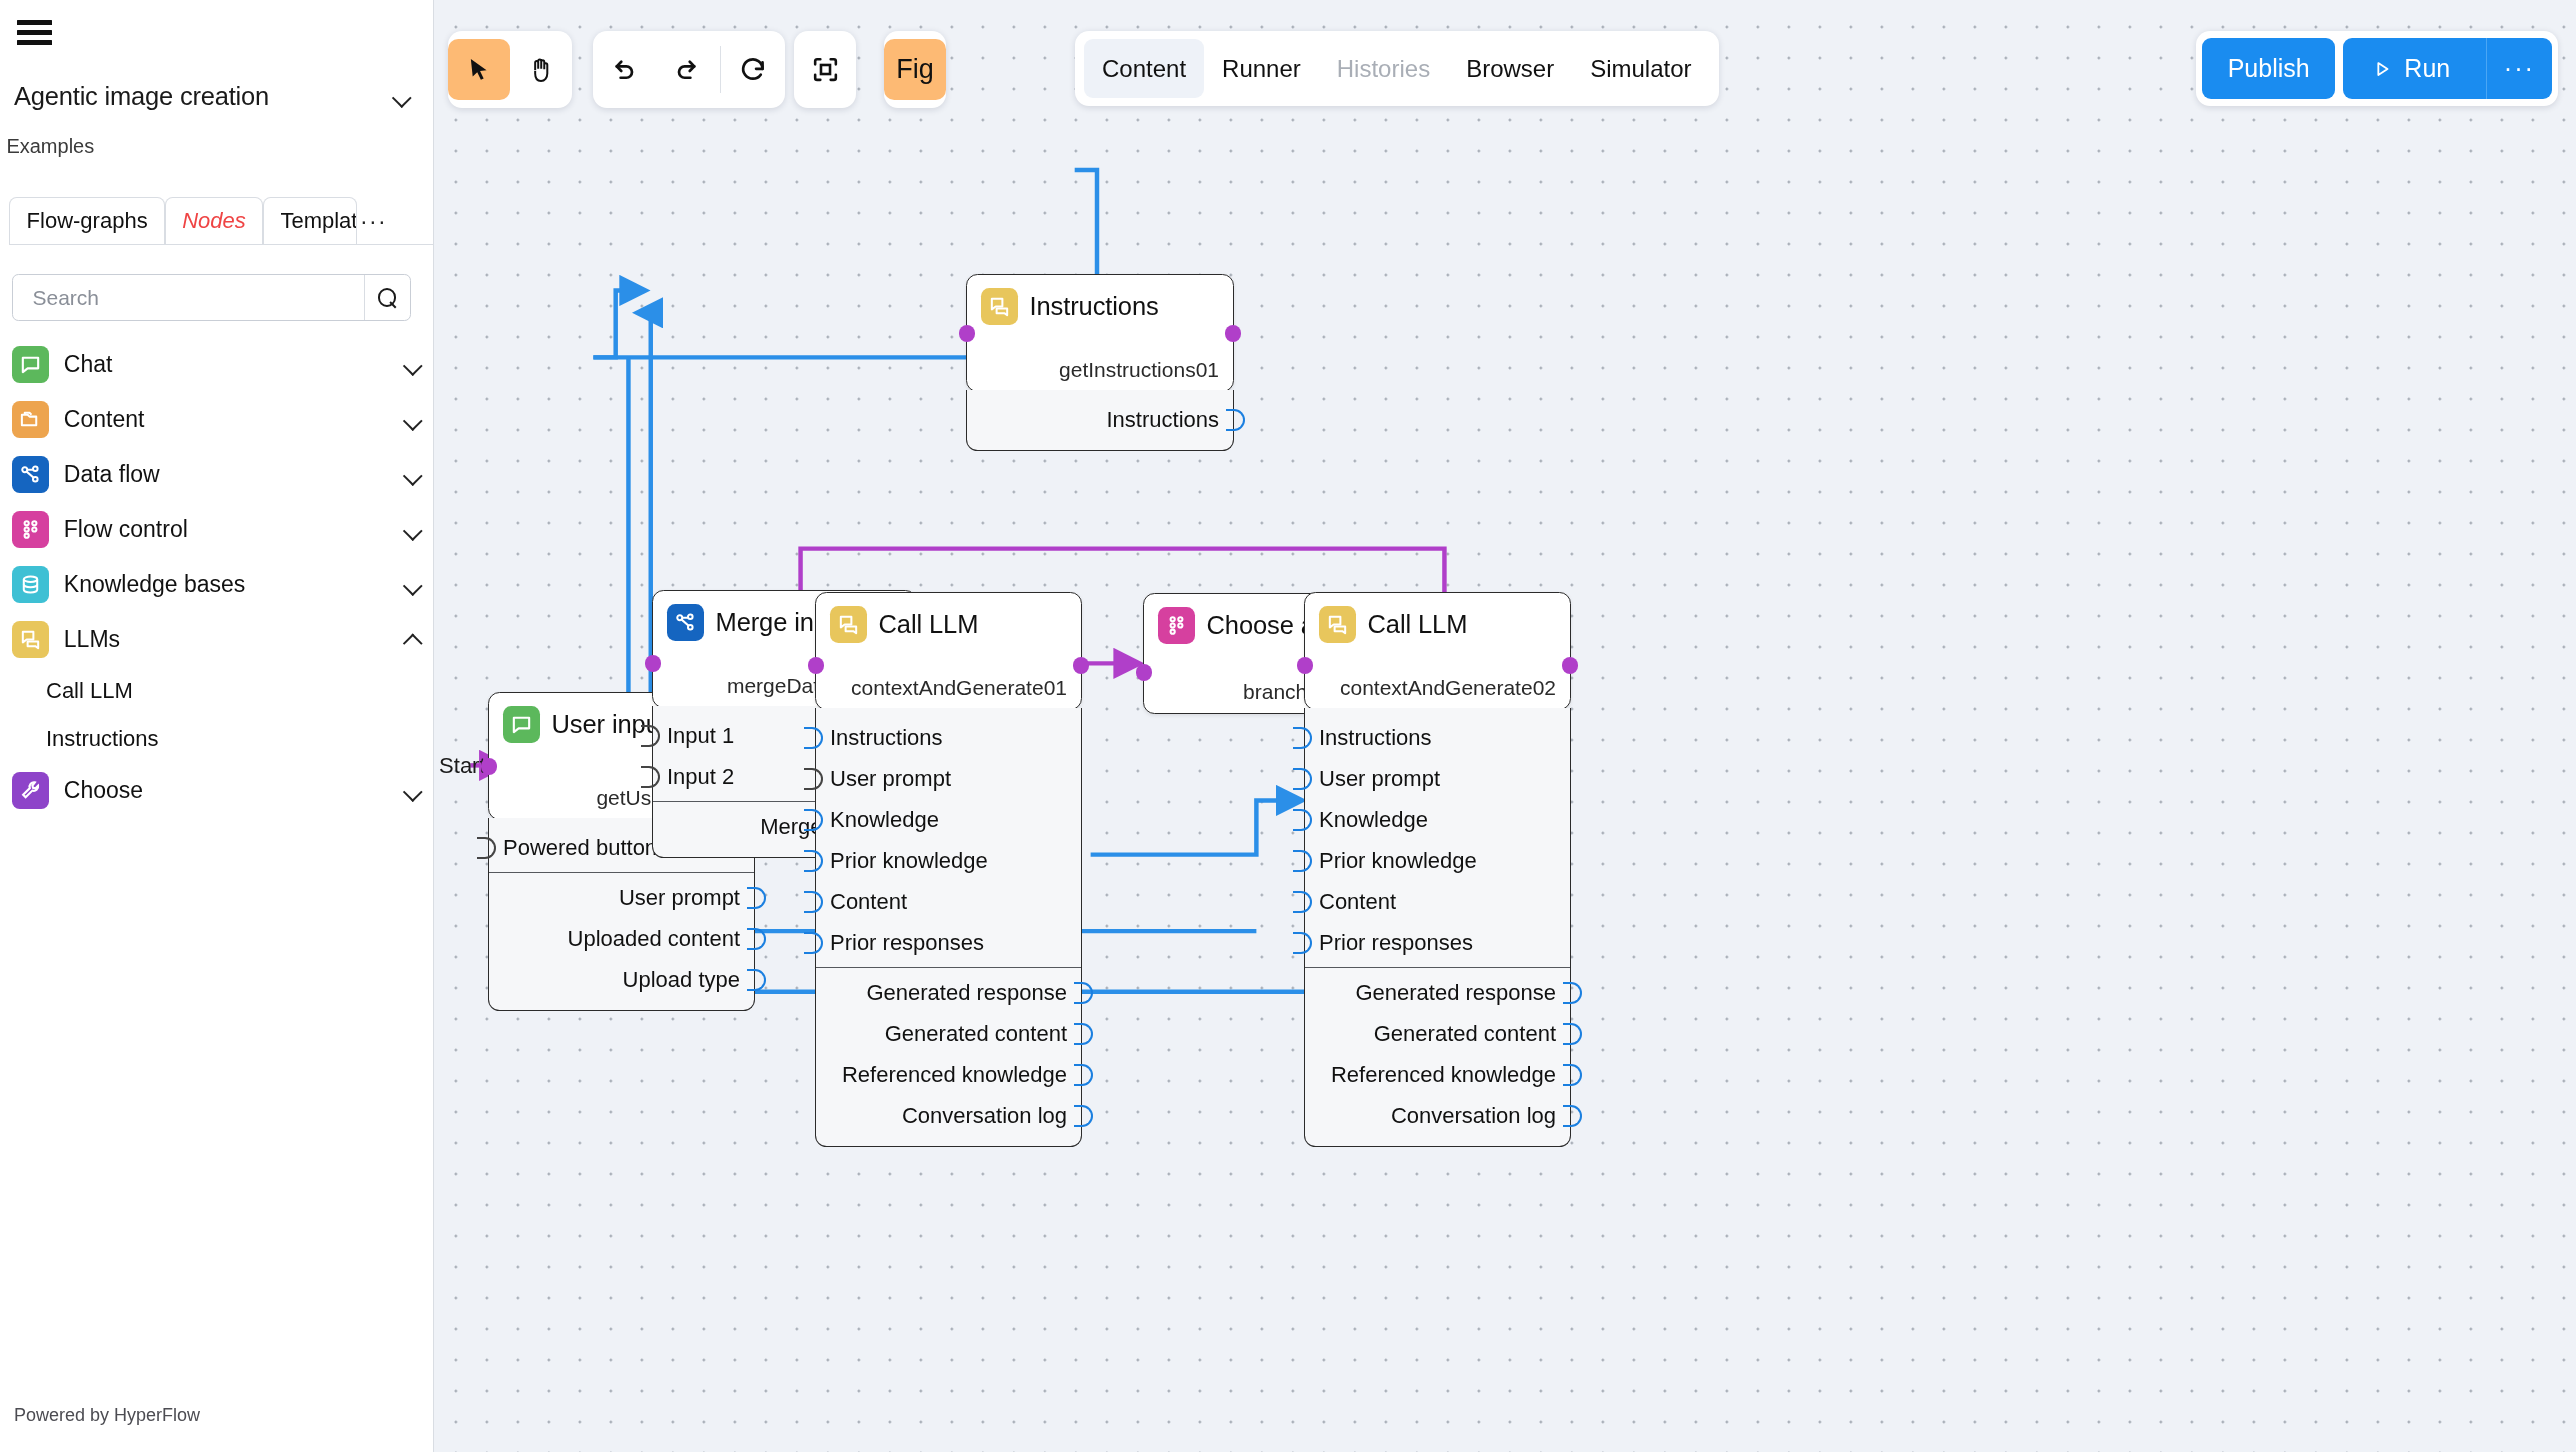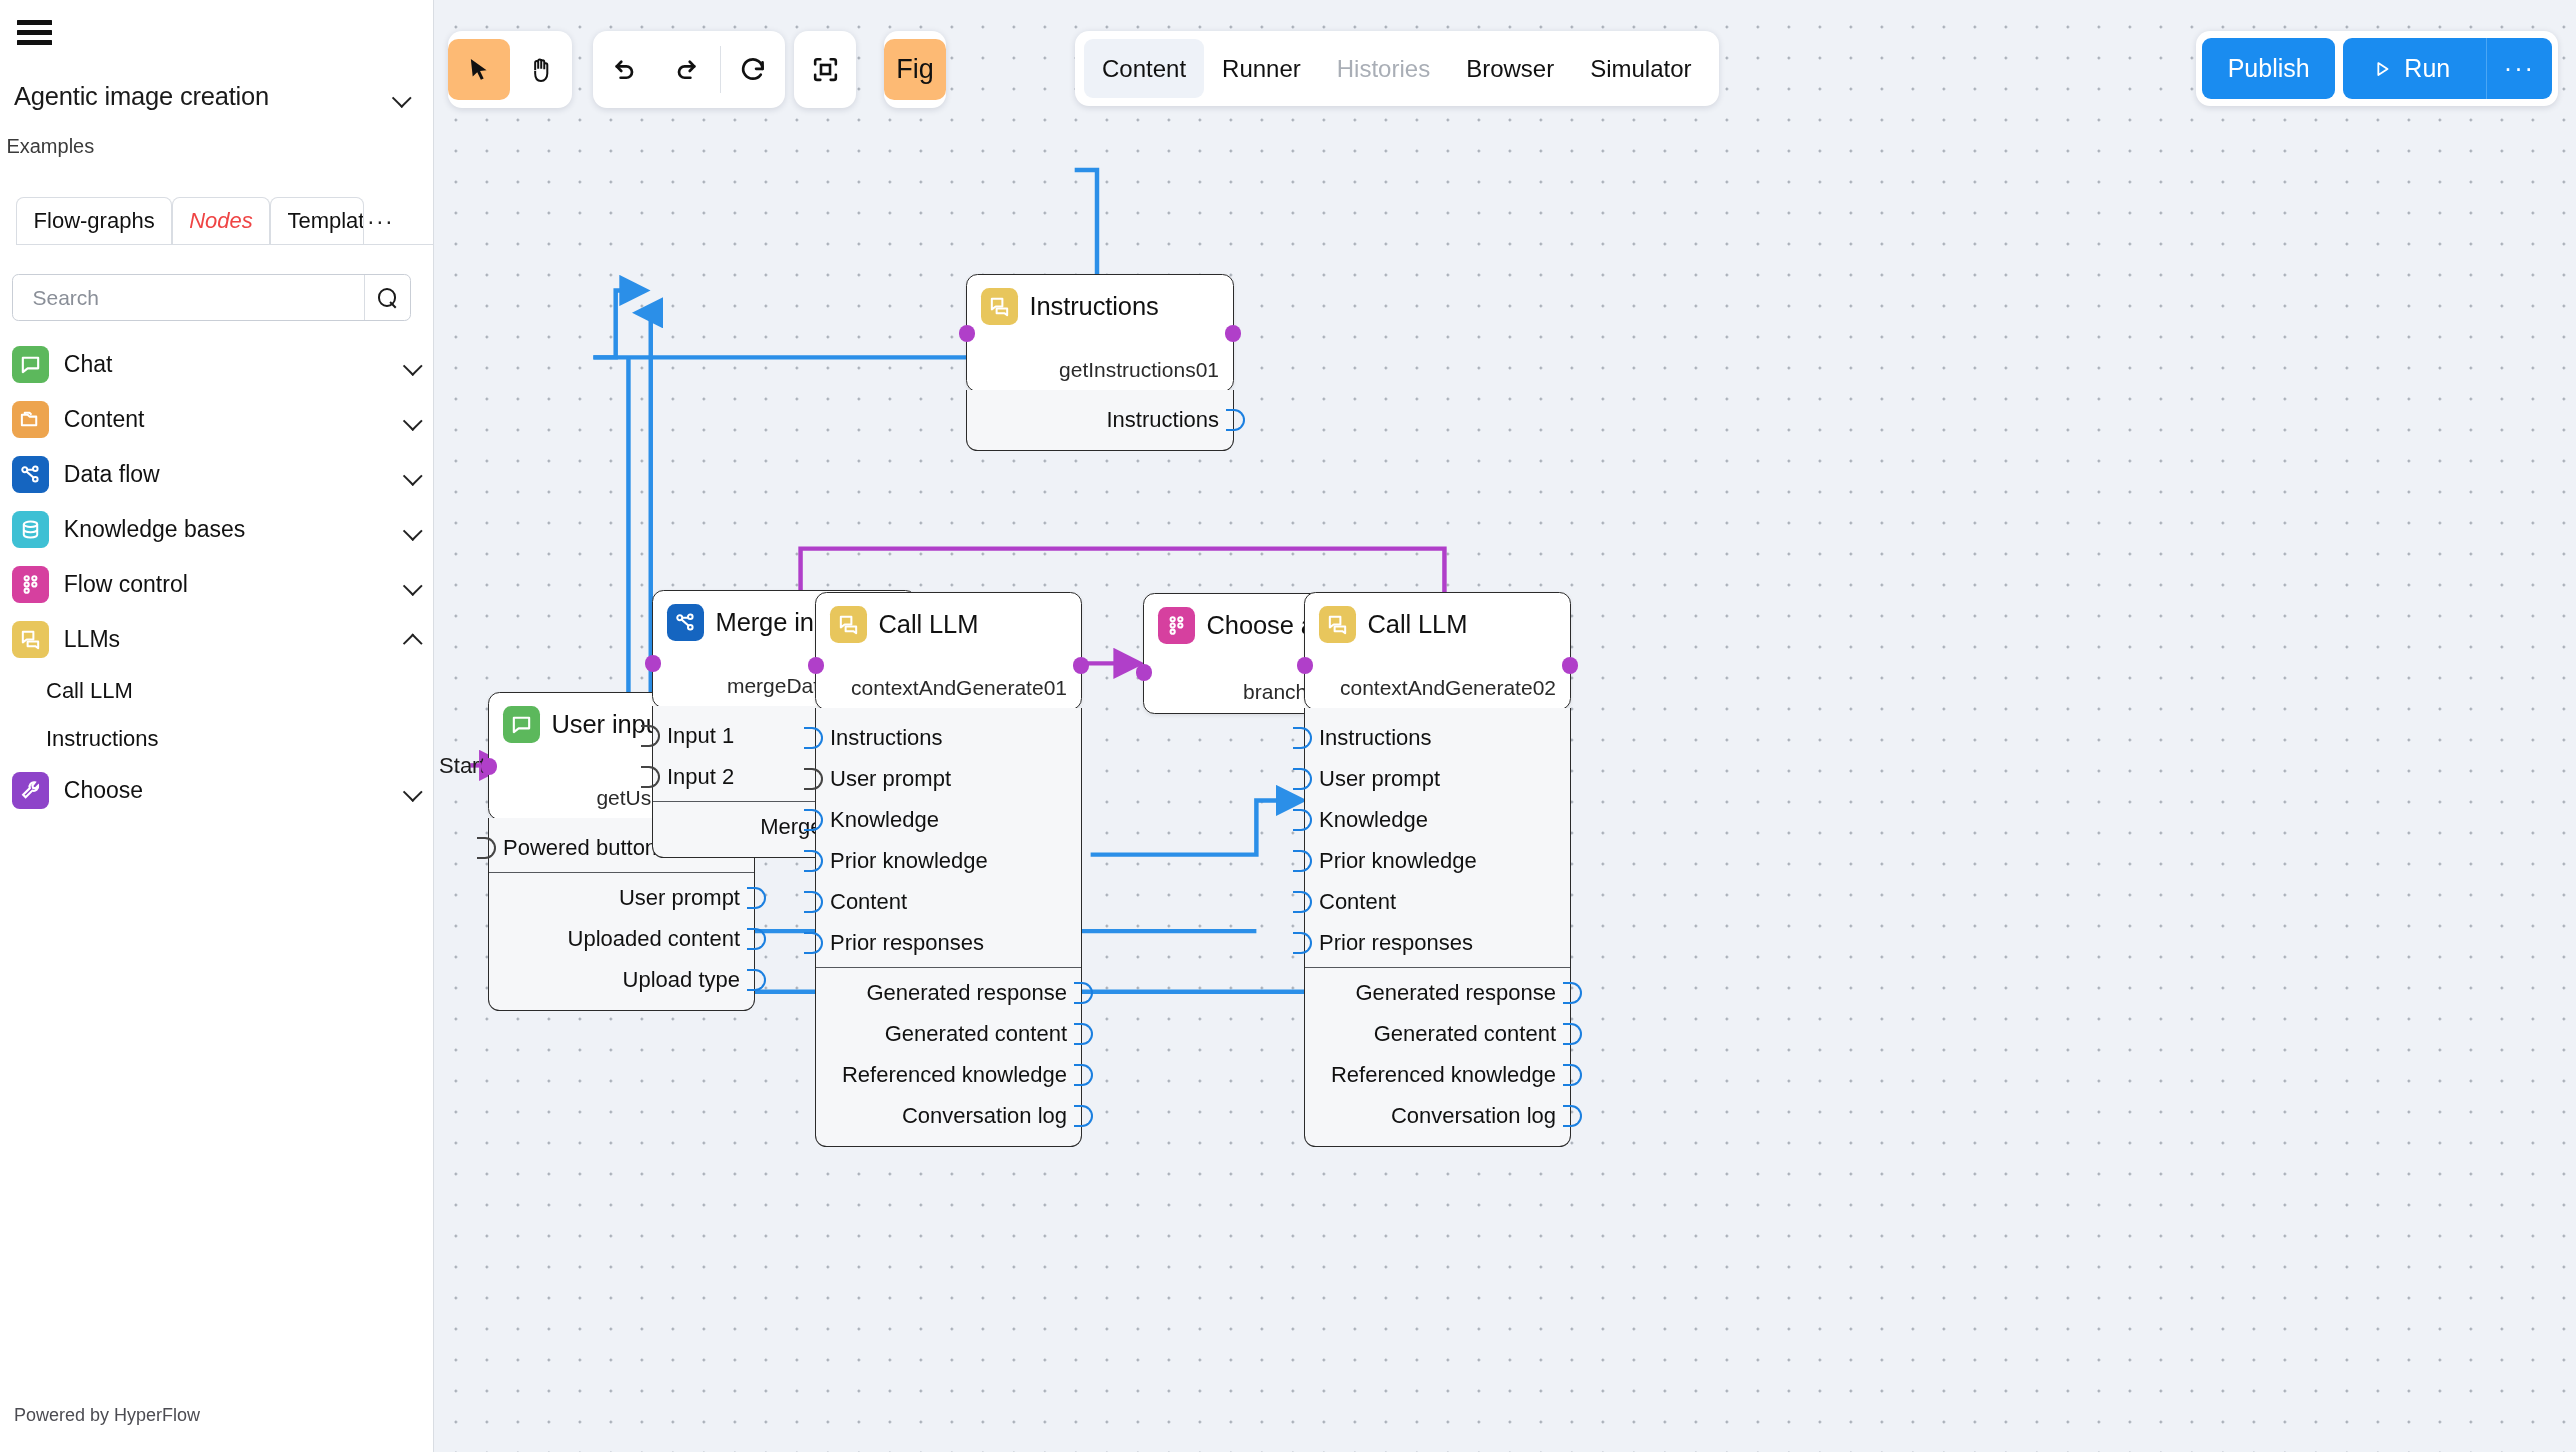--- a/index.html
+++ b/index.html
@@ -41,21 +41,21 @@
     content:""; position:absolute; left: 1.3px; top: 2.6px;
     width: 11.5px; height: 11.5px;
     border-right: 2.6px solid #222; border-bottom: 2.6px solid #222;
     transform: rotate(45deg);
   }
   .chev.up::after { transform: rotate(-135deg); top: 5.1px; }
 
   .examples { position:absolute; left: 6.4px; top: 135px; font-size: 20px; color:#3b3b3b; }
 
   .tabs {
-    position: absolute; left: 16px; top: 193px; width: 517px; height: 52px;
+    position: absolute; left: 9px; top: 193px; width: 517px; height: 52px;
     display: flex; align-items: flex-end;
     border-bottom: 0.6px solid #d9dde3;
   }
   .tab {
     height: 47px; padding: 0 16.6px;
     display: flex; align-items: center;
     font-size: 22px; color: #111;
     border: 0.6px solid #d9dde3; border-bottom: none;
     border-radius: 7.7px 7.7px 0 0;
     background: #fff;
@@ -300,42 +300,42 @@
               <circle cx="17" cy="6" r="2.4"></circle>
               <circle cx="17" cy="17" r="2.4"></circle>
               <path d="M8.6 7h5.8M8 9l7 6.2"></path>
             </svg>
         </span>
         <span class="cat-label">Data flow</span>
         <span class="chev"></span>
       </div>
 
       <div class="cat">
-        <span class="cat-icon" style="background:#3ec0d4">
-          <svg viewBox="0 0 24 24" fill="none" stroke="#fff" stroke-width="2.1">
-              <ellipse cx="12" cy="6.5" rx="7" ry="2.8"></ellipse>
-              <path d="M5 6.5v11c0 1.5 3.1 2.8 7 2.8s7-1.3 7-2.8v-11"></path>
-              <path d="M5 12c0 1.5 3.1 2.8 7 2.8s7-1.3 7-2.8"></path>
-            </svg>
-        </span>
-        <span class="cat-label">Knowledge bases</span>
-        <span class="chev"></span>
-      </div>
-
-      <div class="cat">
         <span class="cat-icon" style="background:#d6409f">
           <svg viewBox="0 0 24 24" fill="none" stroke="#fff" stroke-width="2.1">
               <circle cx="8" cy="5.5" r="2.2"></circle>
               <circle cx="16" cy="5.5" r="2.2"></circle>
               <circle cx="8" cy="12" r="2.2"></circle>
               <circle cx="16" cy="12" r="2.2"></circle>
               <circle cx="8" cy="18.5" r="2.2"></circle>
             </svg>
         </span>
         <span class="cat-label">Flow control</span>
+        <span class="chev"></span>
+      </div>
+
+      <div class="cat">
+        <span class="cat-icon" style="background:#3ec0d4">
+          <svg viewBox="0 0 24 24" fill="none" stroke="#fff" stroke-width="2.1">
+              <ellipse cx="12" cy="6.5" rx="7" ry="2.8"></ellipse>
+              <path d="M5 6.5v11c0 1.5 3.1 2.8 7 2.8s7-1.3 7-2.8v-11"></path>
+              <path d="M5 12c0 1.5 3.1 2.8 7 2.8s7-1.3 7-2.8"></path>
+            </svg>
+        </span>
+        <span class="cat-label">Knowledge bases</span>
         <span class="chev"></span>
       </div>
 
       <div class="cat">
         <span class="cat-icon" style="background:#e8c65c">
           <svg viewBox="0 0 24 24" fill="none" stroke="#fff" stroke-width="2.1" stroke-linejoin="round">
               <path d="M4 4h11v8H8l-4 3z"></path>
               <path d="M9 14h11v7l-3-2H9z"></path>
             </svg>
         </span>

